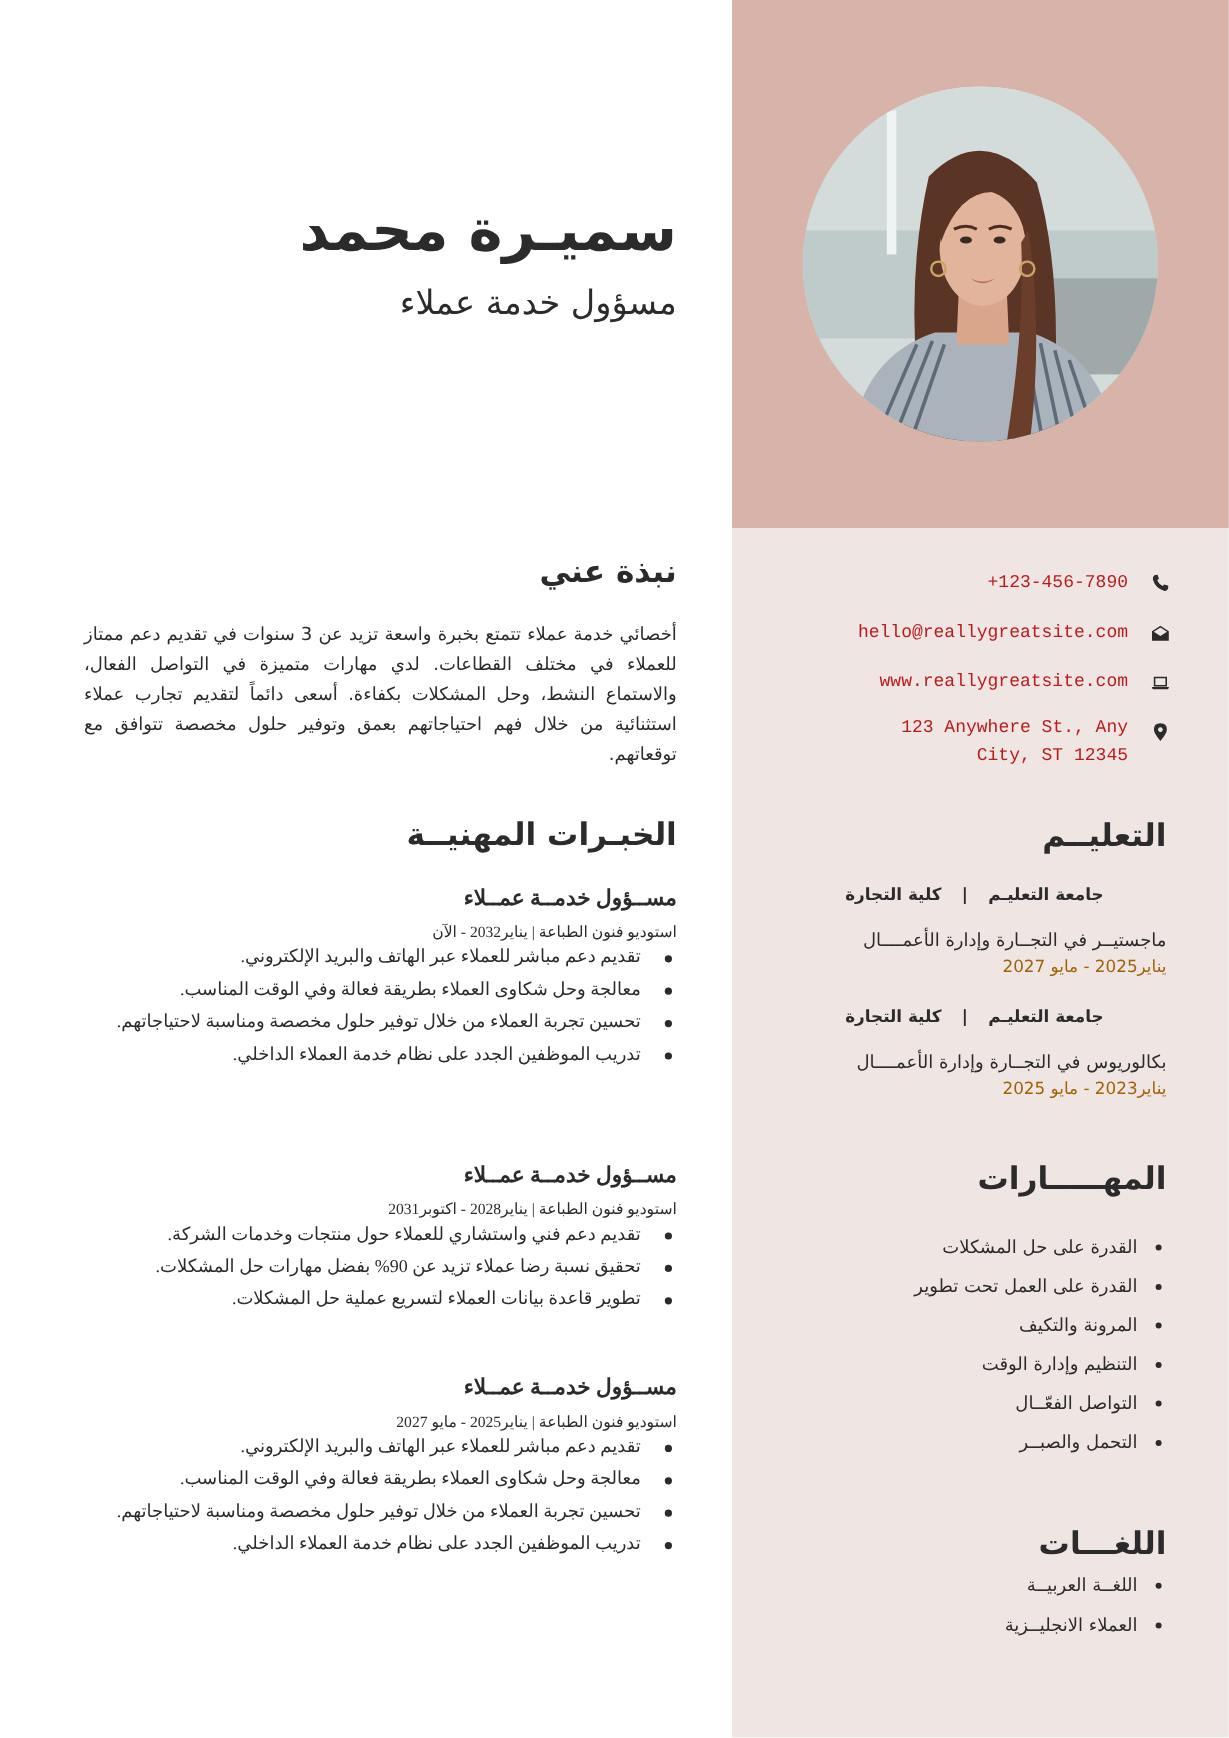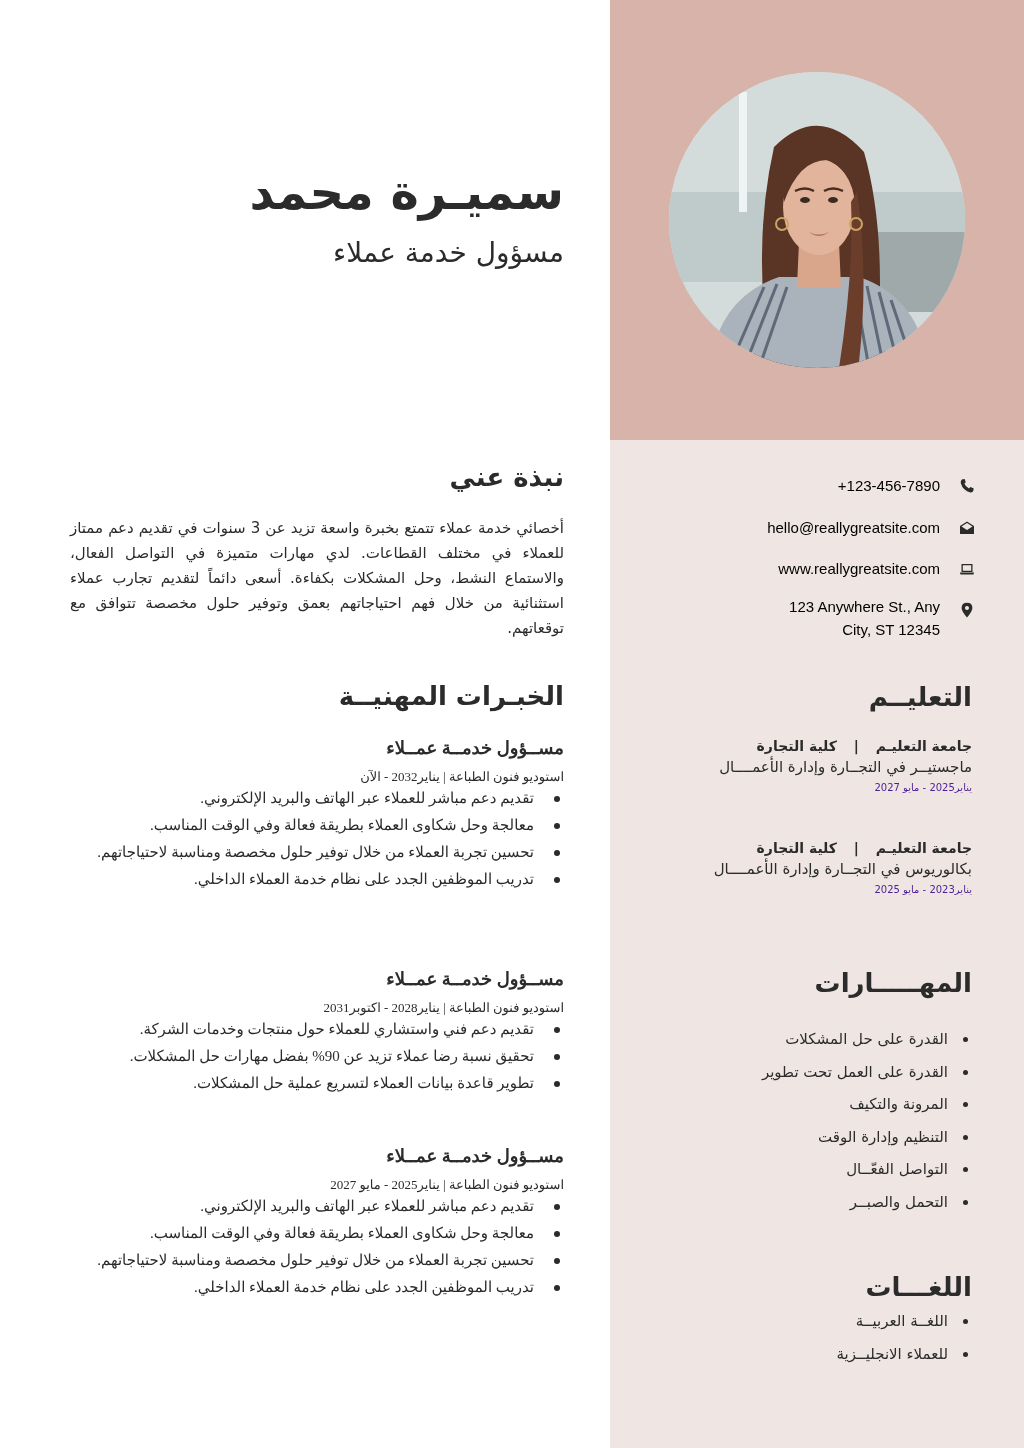--- a/index.html
+++ b/index.html
@@ -19,21 +19,21 @@
   .photo {
     position: absolute; left: 59px; top: 72px; width: 296px; height: 296px; border-radius: 50%;
     overflow: hidden;
     background: linear-gradient(180deg, #dfe6e5 0%, #c9d3d2 45%, #aab6b6 100%);
   }
   .photo svg { width: 100%; height: 100%; display: block; }
 
   
   .contacts { position: absolute; left: 0; top: 470px; width: 414px; }
   .contact-row { position: absolute; right: 48px; display: flex; align-items: flex-start; gap: 18px; direction: ltr; }
-  .contact-text { font-size: 15px; color: #000000; text-align: right; line-height: 23px; font-family: Liberation Sans, sans-serif; }
+  .contact-text { font-size: 15px; color: #b91c1c; text-align: right; line-height: 23px; font-family: Liberation Mono, monospace; }
   .contact-icon { width: 18px; height: 18px; display: flex; align-items: center; justify-content: center; margin-top: 3px; }
   .contact-icon svg { width: 16px; height: 16px; fill: #2b2b2b; }
 
   
   .rtl { direction: rtl; text-align: right; }
   h2.sec { font-size: 26px; font-weight: bold; color: #2b2b2b; position: absolute; }
 
   
   .name { position: absolute; right: 460px; top: 164px; font-size: 48px; font-weight: bold; color: #2b2b2b; }
   .role { position: absolute; right: 460px; top: 236px; font-size: 28px; color: #2b2b2b; }
@@ -45,24 +45,24 @@
   .job { position: absolute; right: 460px; width: 500px; font-family: Liberation Serif, serif; }
   .job-title { font-size: 18px; font-weight: bold; color: #2b2b2b; letter-spacing: 0.5px; }
   .job-meta { font-size: 13px; color: #2b2b2b; margin-top: 10px; }
   .job-bullets { list-style: none; margin-top: 0; }
   .job-bullets li { position: relative; padding-right: 30px; font-size: 15px; line-height: 27px; color: #2b2b2b; }
   .job-bullets li::before { content: ""; position: absolute; right: 4px; top: 11px; width: 6px; height: 6px; border-radius: 50%; background: #2b2b2b; }
 
   
   .edu-title { right: 52px; top: 682px; }
   .edu { position: absolute; right: 52px; width: 320px; }
-  .edu-head { font-size: 14px; font-weight: bold; color: #2b2b2b; }
+  .edu-head { font-size: 14px; font-weight: bold; color: #2b2b2b; text-align: center; }
   .edu-head .sep { margin: 0 12px; font-weight: bold; }
-  .edu-degree { font-size: 15px; color: #2b2b2b; margin-top: 4px; letter-spacing: 0.6px; }
-  .edu-dates { font-size: 10px; color: #4c1d95; margin-top: 6px; }
+  .edu-degree { font-size: 15px; color: #2b2b2b; margin-top: 20px; letter-spacing: 0.6px; }
+  .edu-dates { font-size: 14px; color: #a16207; margin-top: 6px; }
 
   .skills-title { right: 52px; top: 968px; }
   .list { position: absolute; right: 52px; list-style: none; width: 320px; }
   .list li { position: relative; padding-right: 24px; font-size: 15px; color: #2b2b2b; height: 32.5px; line-height: 32px; }
   .list li::before { content: ""; position: absolute; right: 4px; top: 14px; width: 5px; height: 5px; border-radius: 50%; background: #2b2b2b; }
 
   .lang-title { right: 52px; top: 1272px; }
 </style>
 </head>
 <body>
@@ -177,21 +177,21 @@
       <li>القدرة على العمل تحت تطوير</li>
       <li>المرونة والتكيف</li>
       <li>التنظيم وإدارة الوقت</li>
       <li>التواصل الفعّــال</li>
       <li>التحمل والصبــر</li>
     </ul>
 
     <h2 class="sec rtl lang-title">اللغـــات</h2>
     <ul class="list rtl" style="top:1305px;">
       <li>اللغــة العربيــة</li>
-      <li>للعملاء الانجليــزية</li>
+      <li>العملاء الانجليــزية</li>
     </ul>
   </div>
 
   <h1 class="name rtl">سميـرة محمد</h1>
   <div class="role rtl">مسؤول خدمة عملاء</div>
 
   <h2 class="sec rtl about-title">نبذة عني</h2>
   <p class="about-text rtl">أخصائي خدمة عملاء تتمتع بخبرة واسعة تزيد عن 3 سنوات في تقديم دعم ممتاز للعملاء في مختلف القطاعات. لدي مهارات متميزة في التواصل الفعال، والاستماع النشط، وحل المشكلات بكفاءة. أسعى دائماً لتقديم تجارب عملاء استثنائية من خلال فهم احتياجاتهم بعمق وتوفير حلول مخصصة تتوافق مع توقعاتهم.</p>
 
   <h2 class="sec rtl exp-title">الخبـرات المهنيــة</h2>

